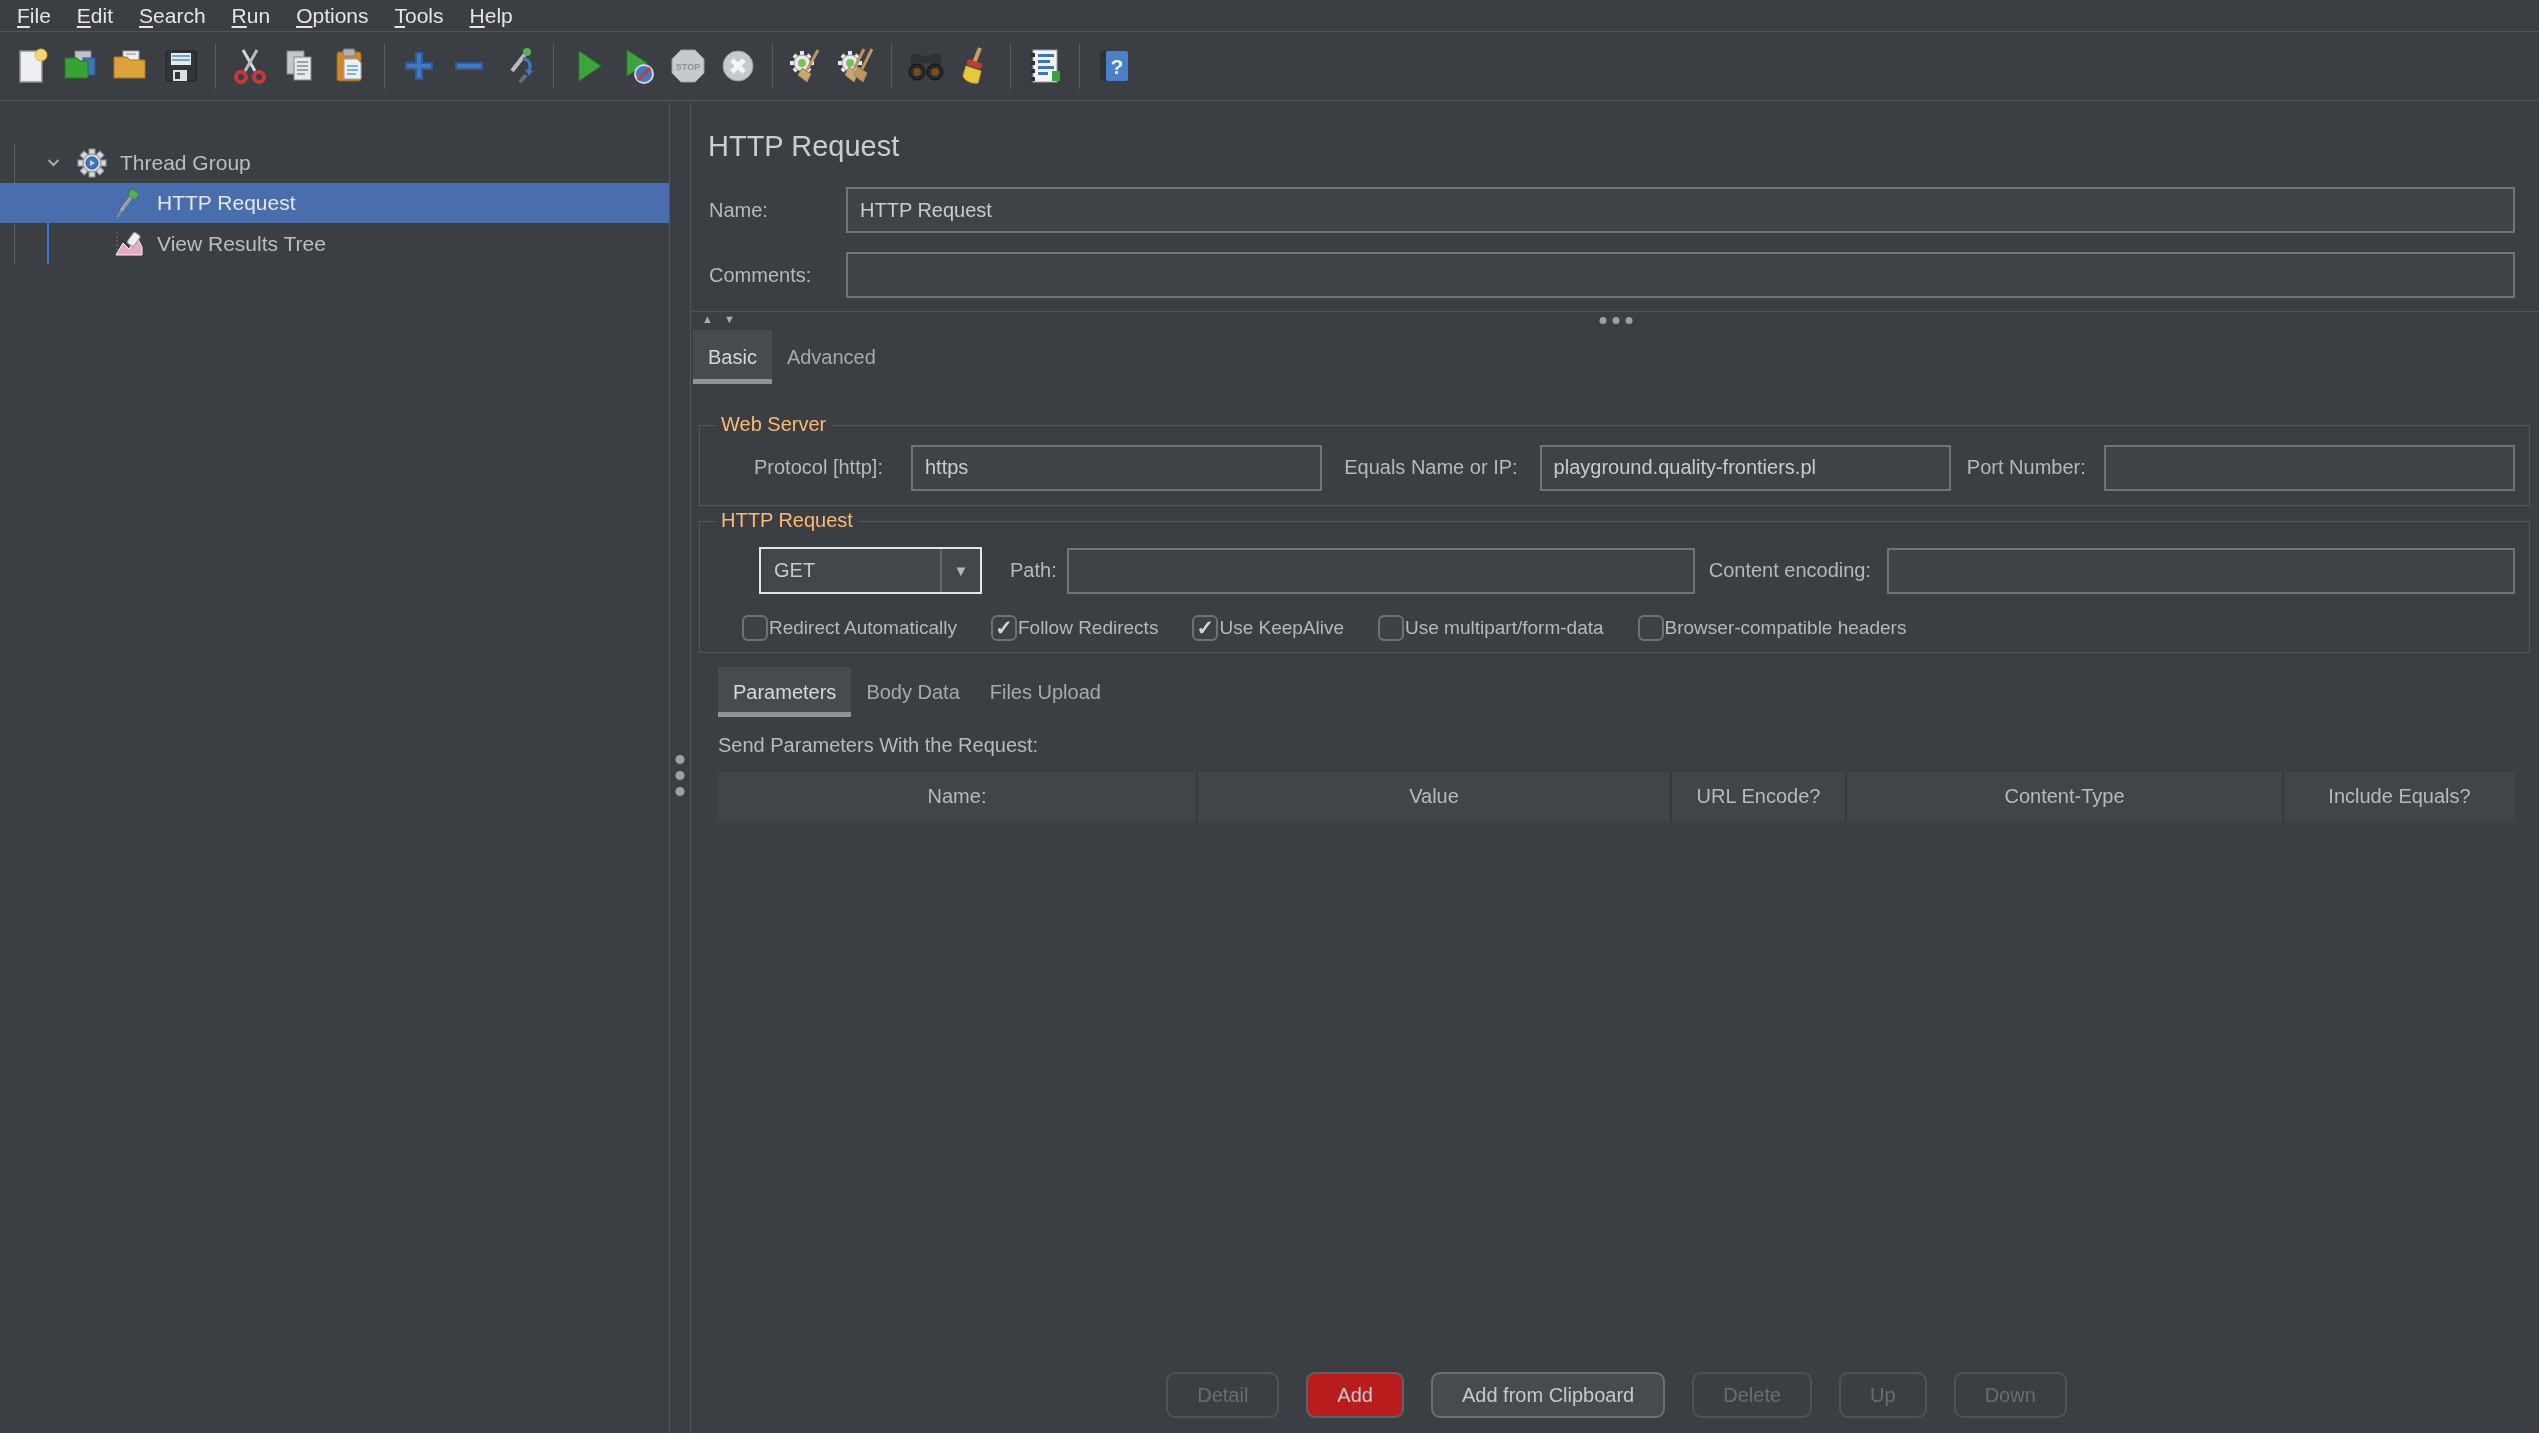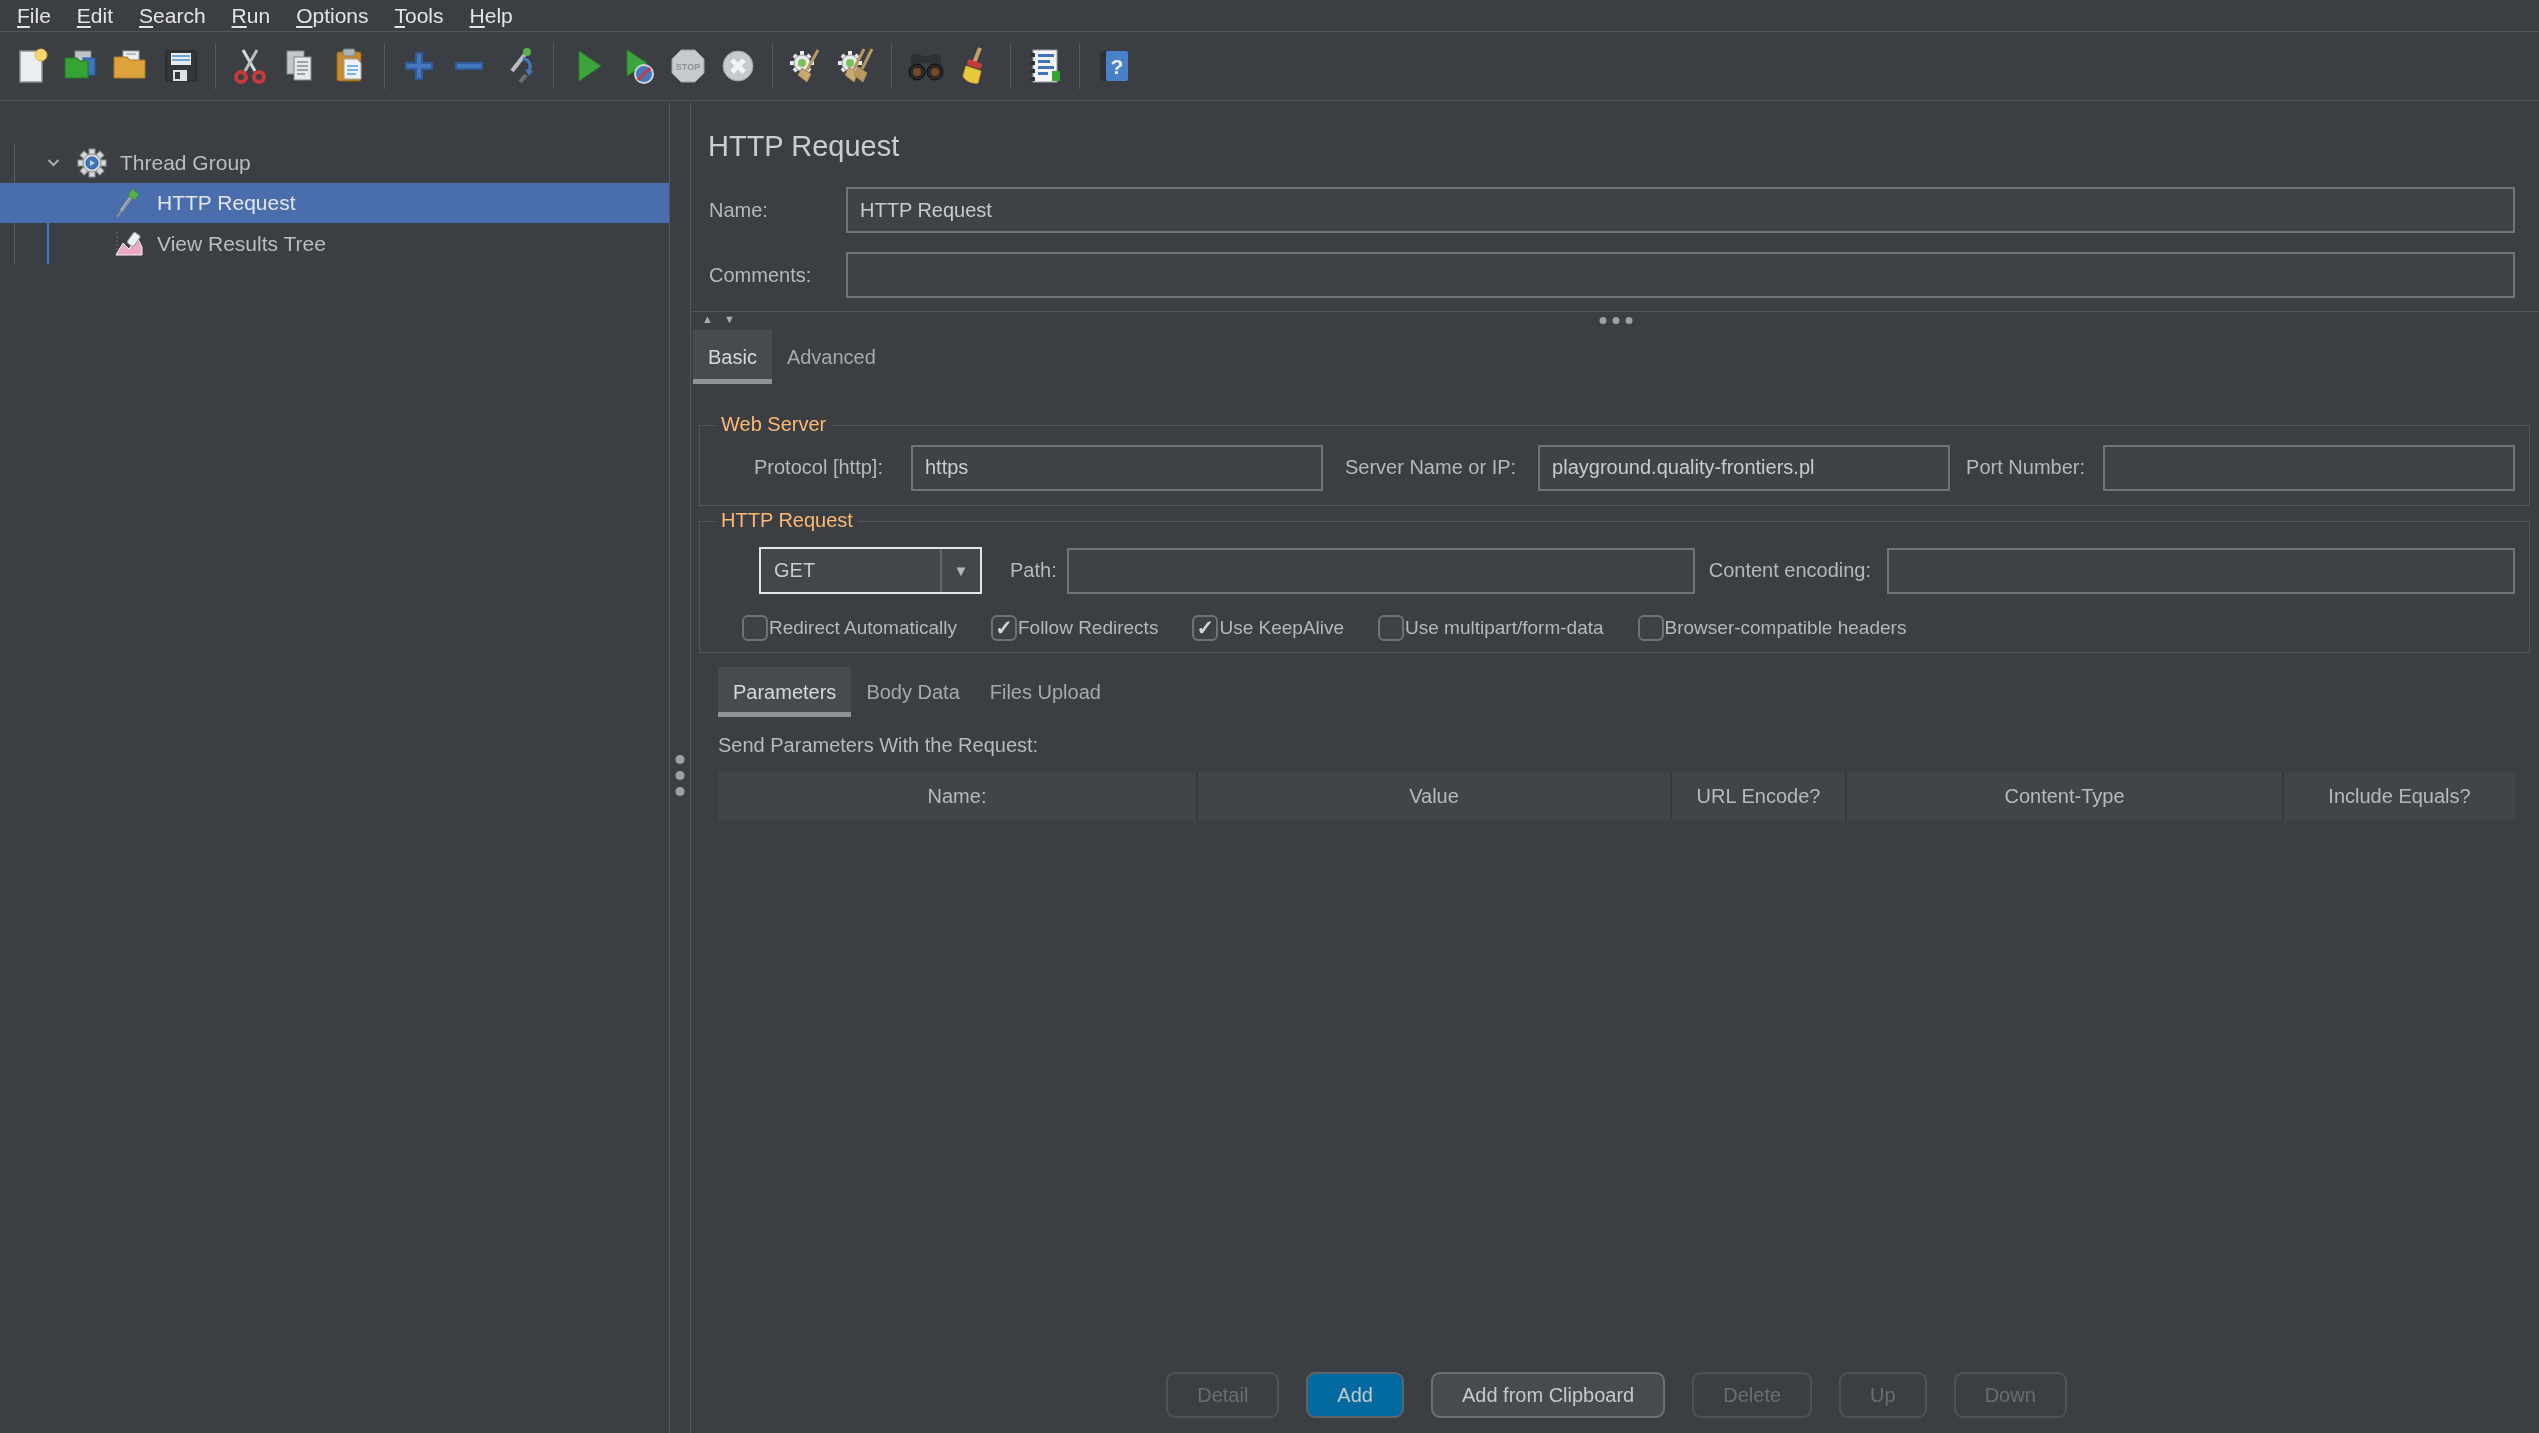--- a/index.html
+++ b/index.html
@@ -117,21 +117,21 @@
   .param-head { display:flex; height:49px; background:#41454a; }
   .pcol { display:flex; align-items:center; justify-content:center; color:#b6babd;
           border-right:2px solid #36393d; }
   .pcol:last-child { border-right:none; }
   .c0 { width:480px; } .c1 { width:474px; } .c2 { width:175px; } .c3 { width:437px; } .c4 { flex:1; }
 
   
   .actions { position:absolute; top:1270px; left:26px; right:24px; display:flex;
              justify-content:center; gap:27px; }
   .btn { height:46px; padding:0 29px; border-radius:9px; border:2px solid #5e6367;
-         background:#0369a1; color:#c6c9cb; font:inherit; display:flex; align-items:center; cursor:default; }
+         background:#b91c1c; color:#c6c9cb; font:inherit; display:flex; align-items:center; cursor:default; }
   .btn.disabled { color:#696d71; background:transparent; border-color:#4f5357; }
   .btn.focused { background:#474b50; border-color:#6b7074; }
 
   svg { display:block; }
 </style>
 </head>
 <body>
 
 <div class="app">
 
@@ -427,21 +427,21 @@
       <div class="tabs config-tabs">
         <div class="tab selected">Basic</div>
         <div class="tab">Advanced</div>
       </div>
 
       <div class="group group-web-server">
         <span class="legend">Web Server</span>
         <div class="grow ws-row">
           <span class="glabel lbl-protocol">Protocol [http]:</span>
           <input class="text inp-protocol" type="text" value="https" style="">
-          <span class="glabel lbl-server">Server Name or IP:</span>
+          <span class="glabel lbl-server">Equals Name or IP:</span>
           <input class="text inp-server" type="text" value="playground.quality-frontiers.pl" style="">
           <span class="glabel lbl-port">Port Number:</span>
           <input class="text inp-port" type="text" value="" style="">
         </div>
       </div>
 
       <div class="group group-http-request">
         <span class="legend">HTTP Request</span>
         <div class="grow hr-row">
           <div class="combo">

